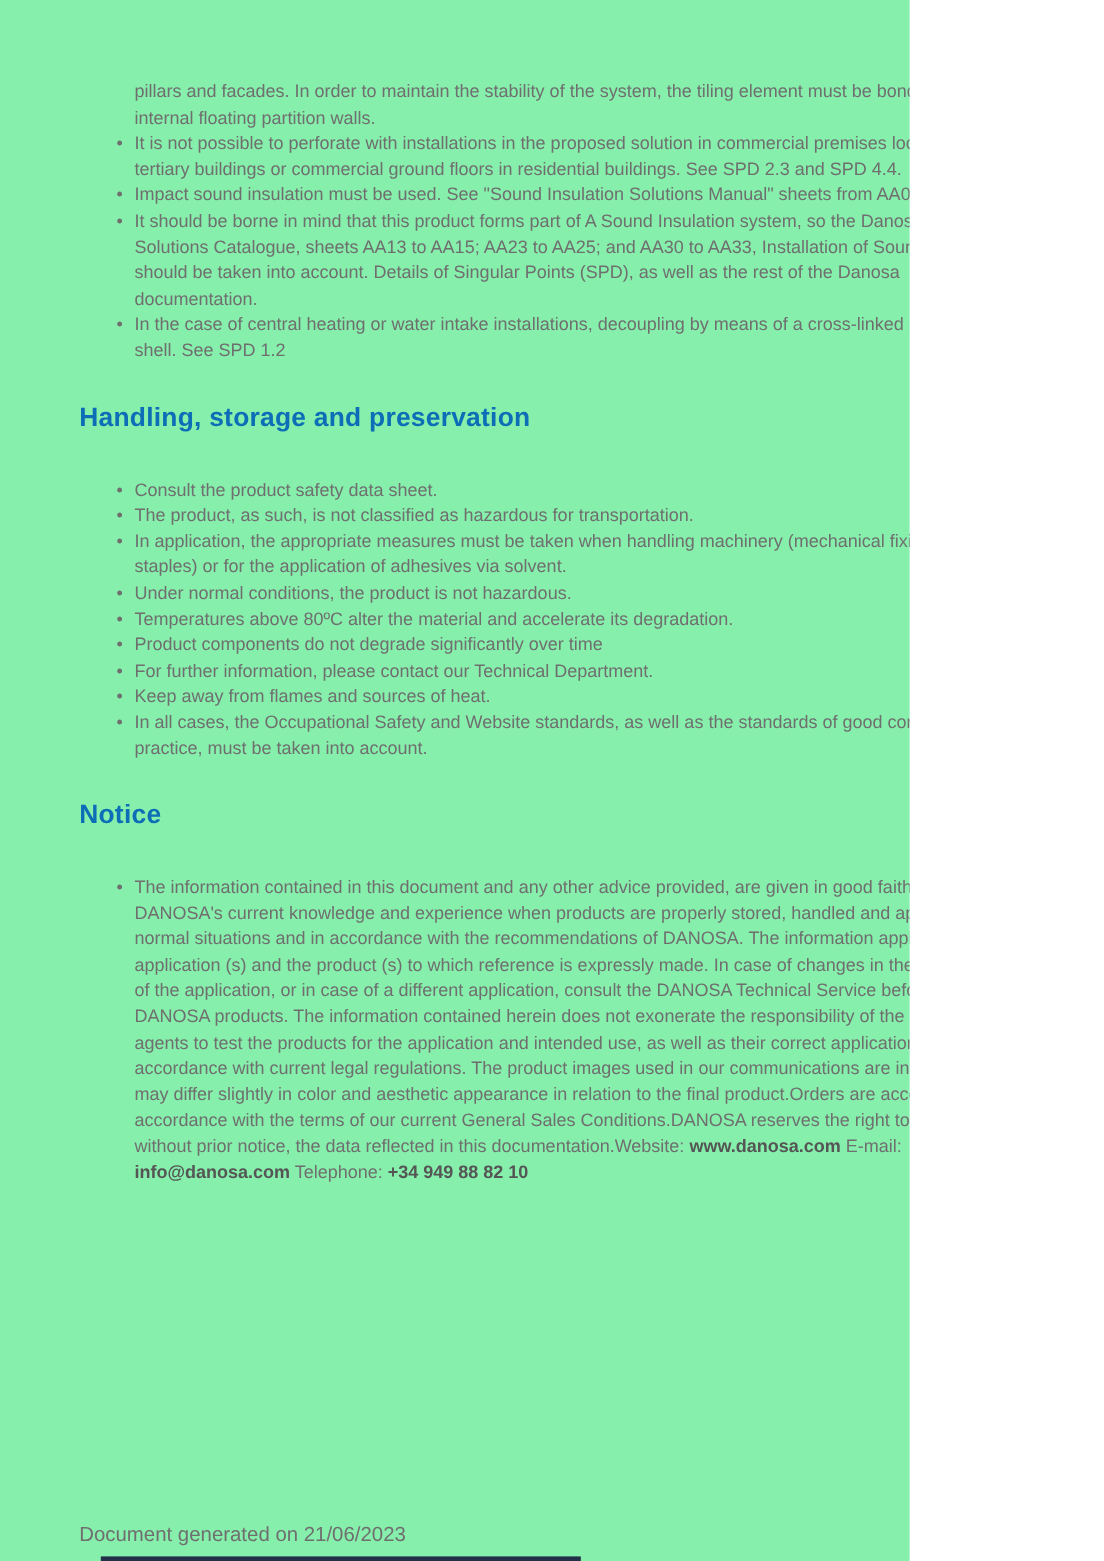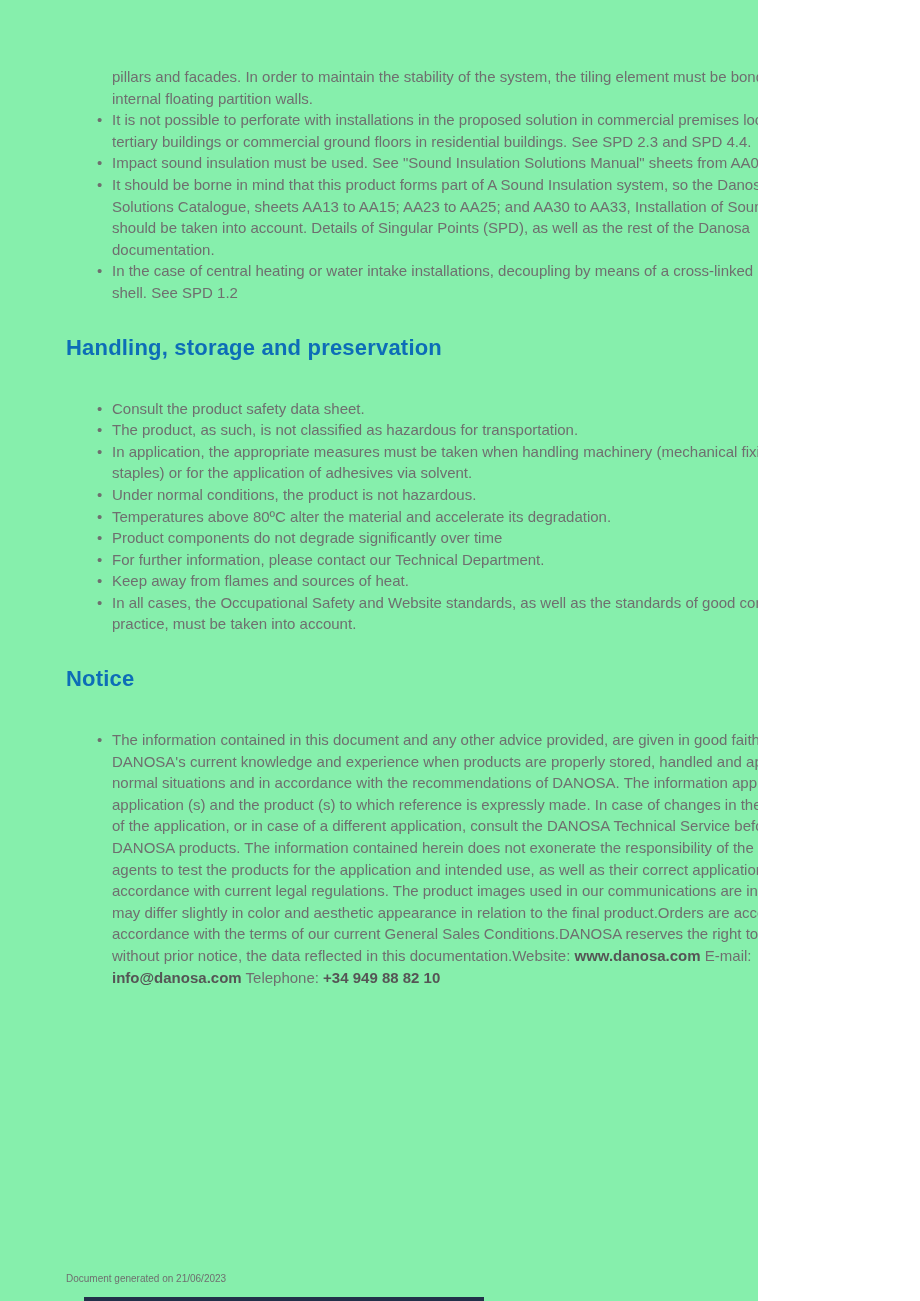--- a/index.html
+++ b/index.html
@@ -55,21 +55,21 @@
     letter-spacing: 0.2px;
   }
   .bold {
     font-weight: bold;
     color: var(--bold-gray, #555555);
   }
   .footer-note {
     position: absolute;
     left: 66px;
     top: 1268px;
-    font-size: 10px;
+    font-size: 17px;
     line-height: 21.6px;
     color: var(--body-gray, #6f6f6f);
   }
   .footer-bar {
     position: absolute;
     left: 84px;
     bottom: 0;
     width: 400px;
     height: 4px;
     background: var(--footer-bar, #22304a);

